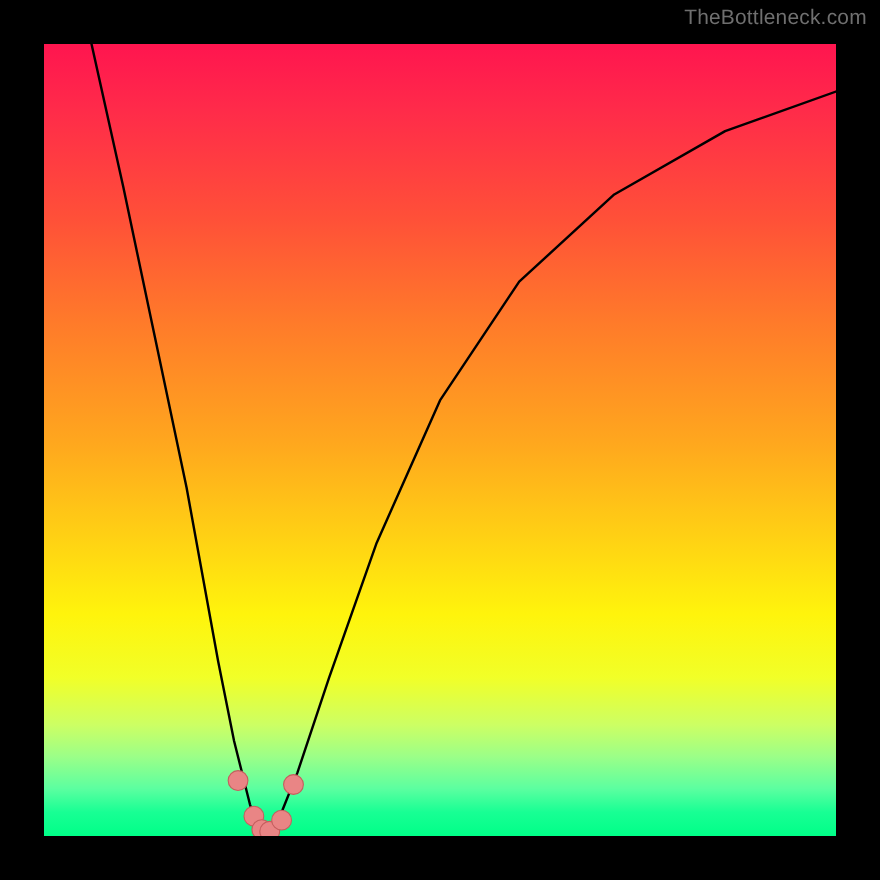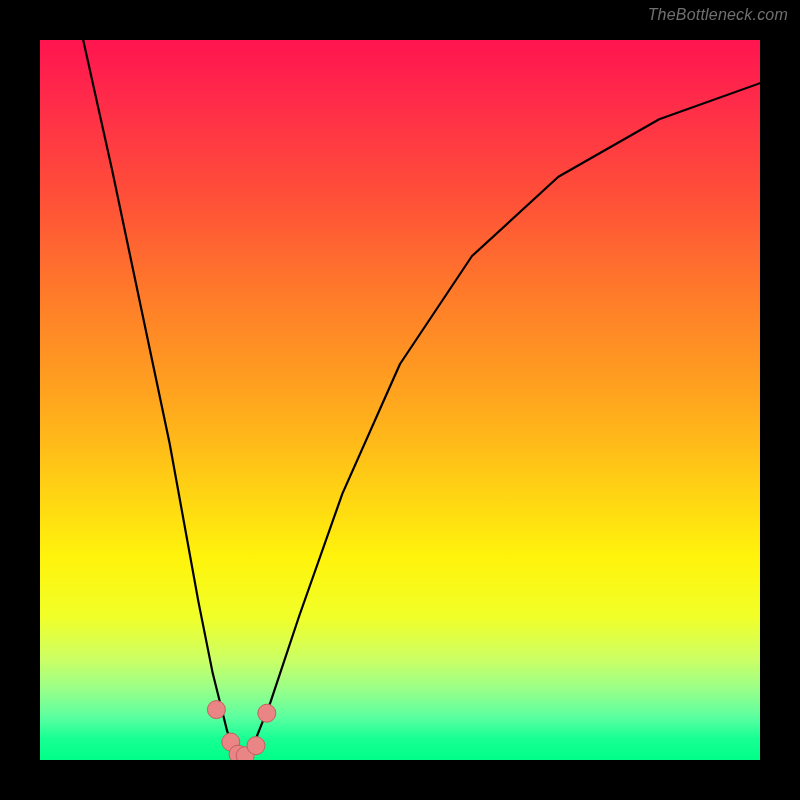--- a/index.html
+++ b/index.html
@@ -47,23 +47,22 @@
     left: 0;
     top: 0;
     width: 720px;
     height: 720px;
   }
   .watermark {
     position: absolute;
     top: 6px;
     right: 12px;
     color: #6f6f6f;
-    font-size: 16px;
+    font-size: 19px;
     letter-spacing: 0.2px;
-    font-style: italic;
   }
 </style>
 </head>
 <body>
 
 <div class="frame">
 
   <div class="plot">
     <svg class="svg-layer" viewBox="0 0 720 720">
       <path id="curve-path" fill="none" stroke-width="2.2" stroke-linecap="round" stroke-linejoin="round" d="M43.2 0.0 L72.0 129.6 L100.8 266.4 L129.6 403.2 L158.4 561.6 L172.8 633.6 L187.2 691.2 L194.4 712.8 L201.6 720.0 L208.8 712.8 L216.0 698.4 L230.4 662.4 L259.2 576.0 L302.4 453.6 L360.0 324.0 L432.0 216.0 L518.4 136.8 L619.2 79.2 L720.0 43.2" stroke="#000000"></path>

